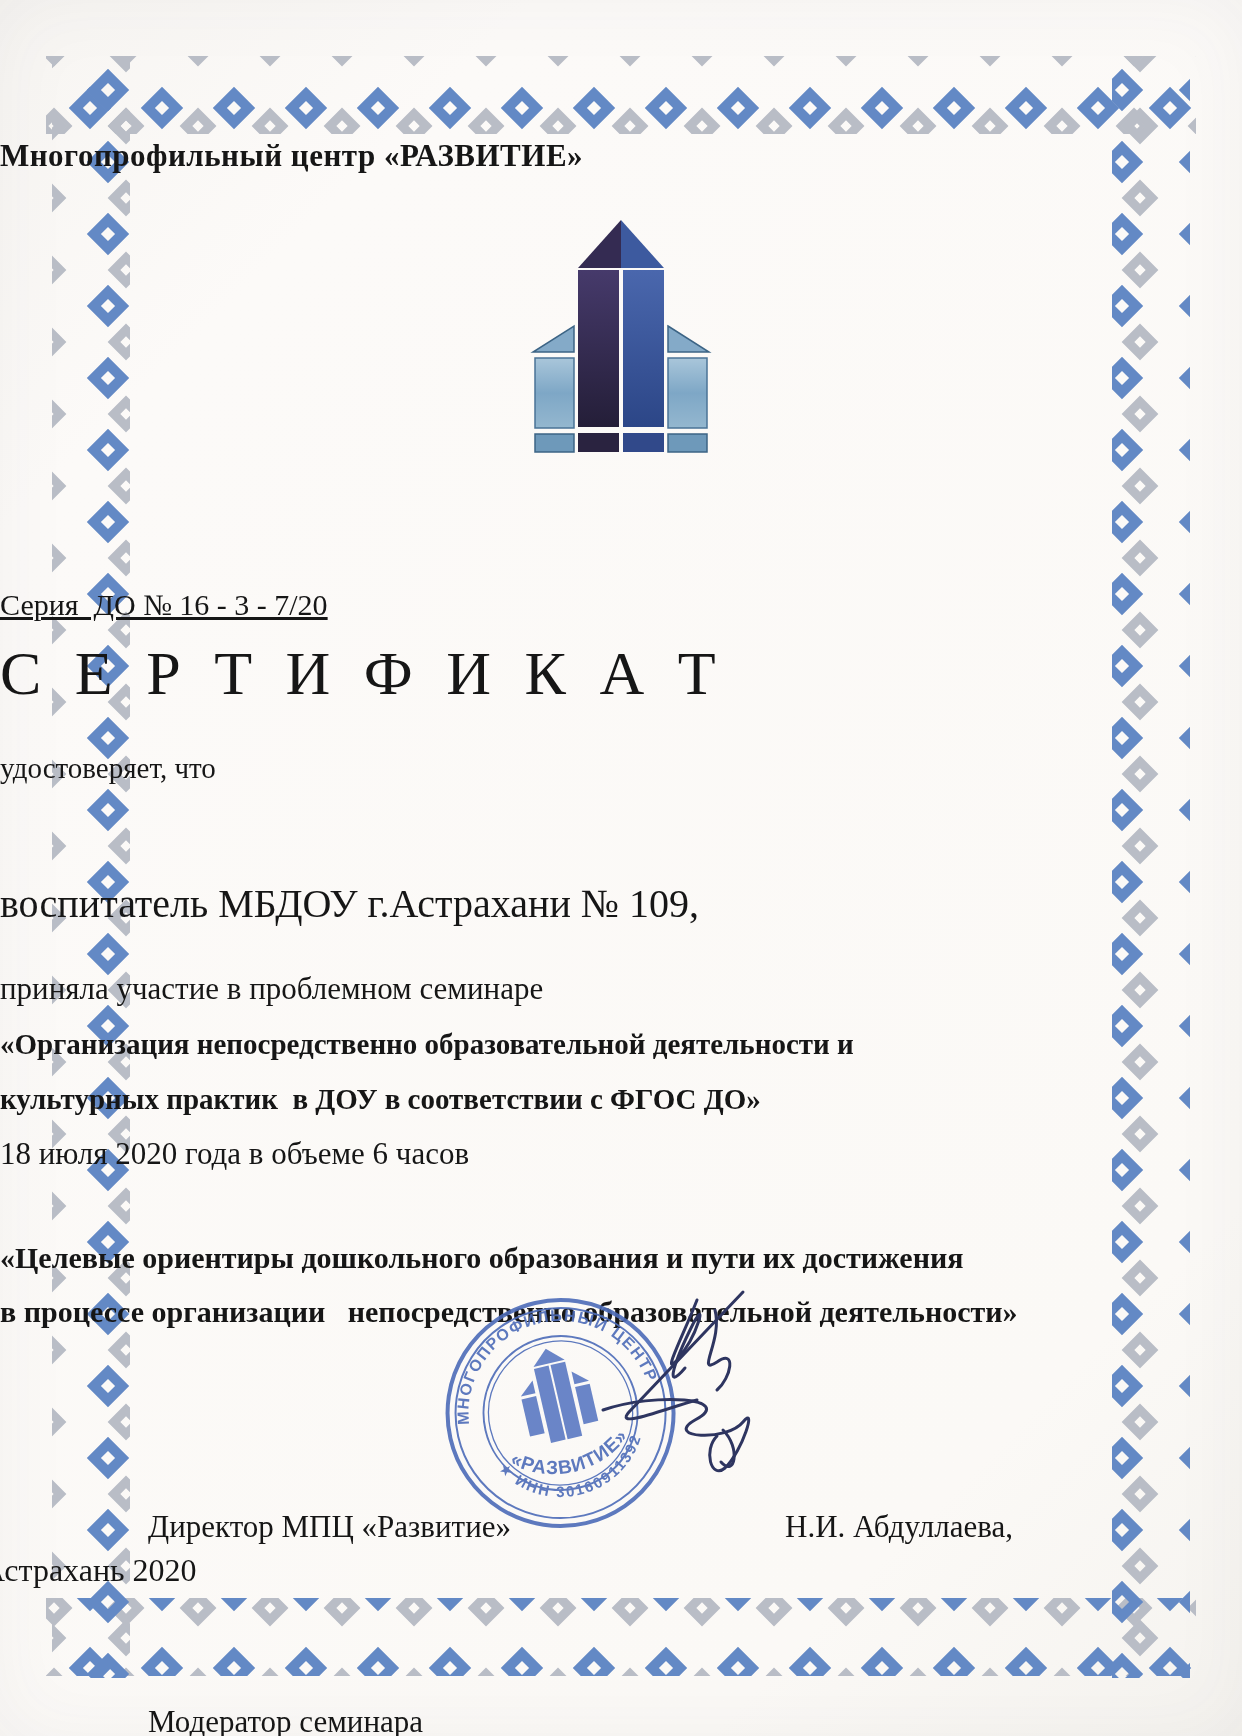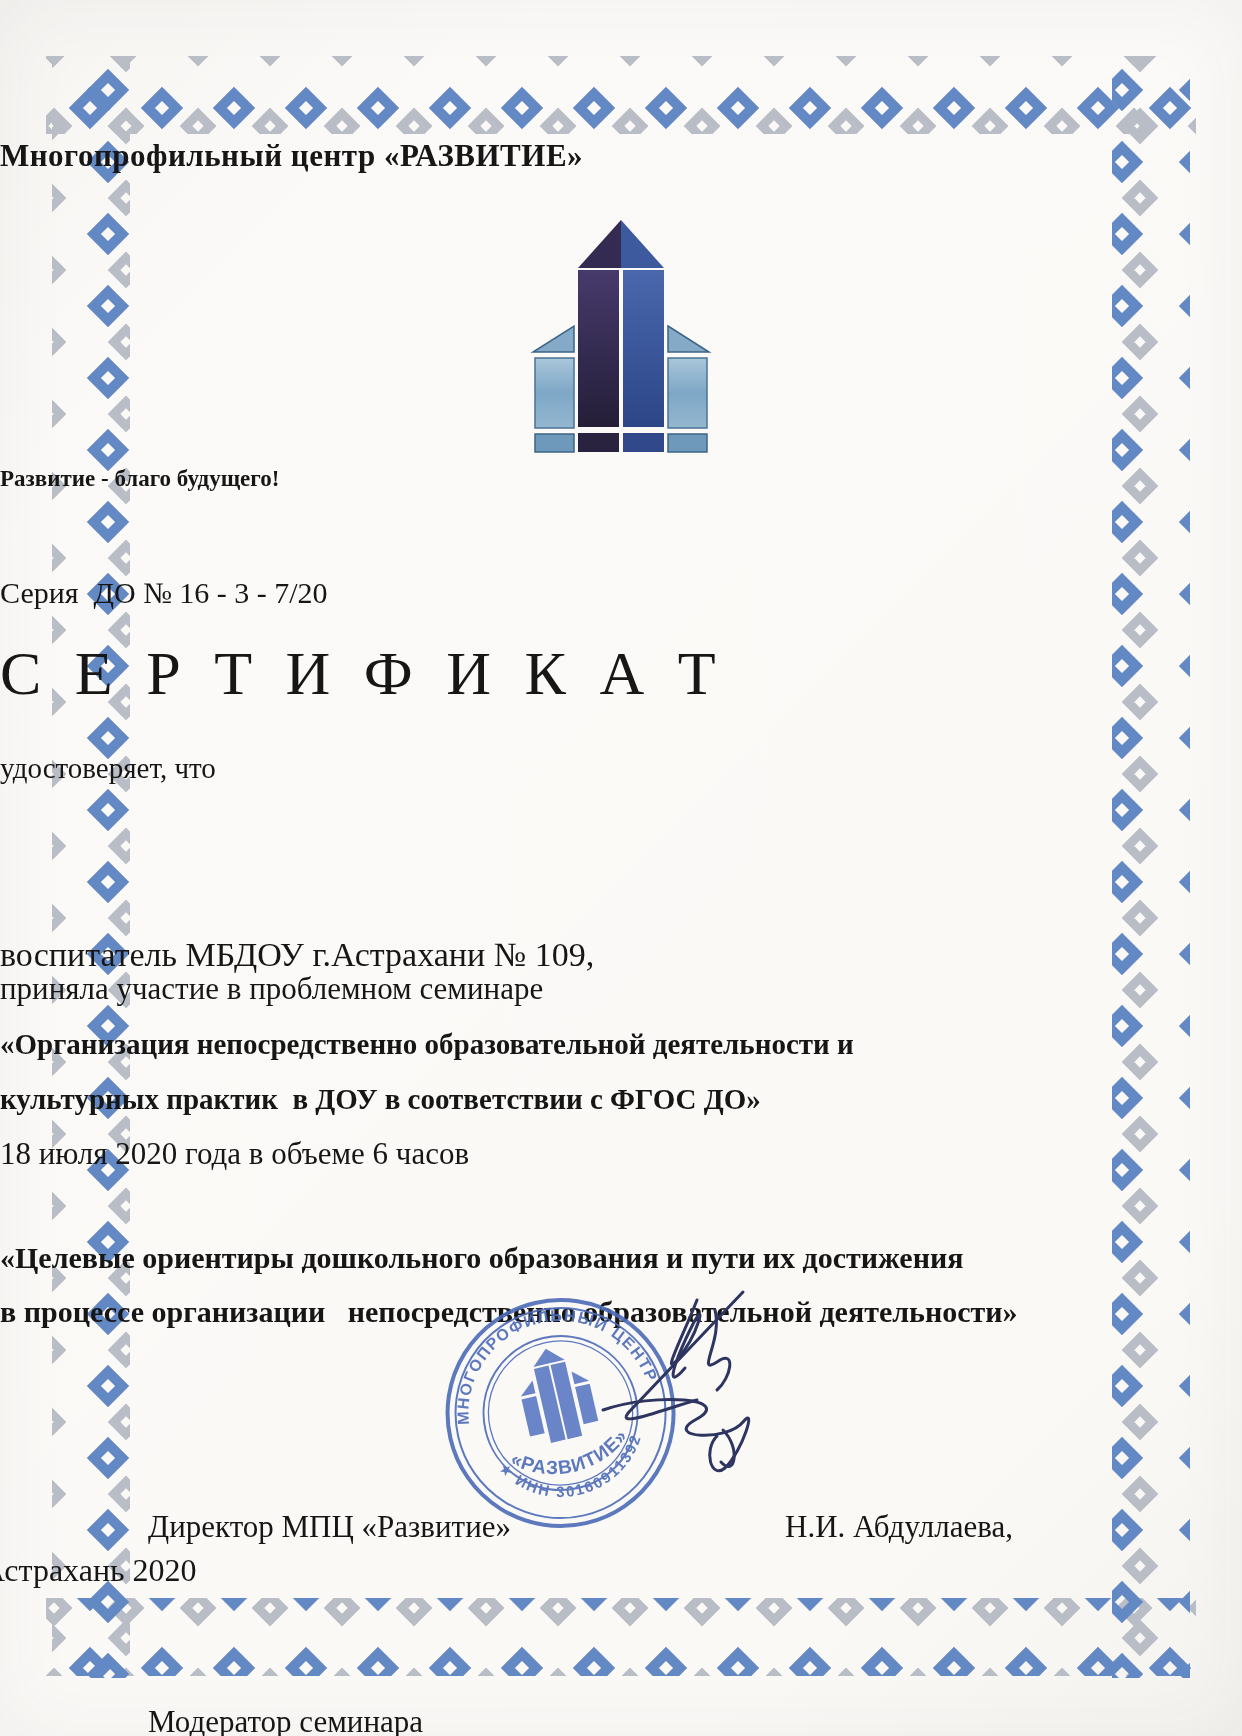--- a/index.html
+++ b/index.html
@@ -9,25 +9,25 @@
     margin:0 auto;
     background:linear-gradient(135deg,#f7f5f2 0%, #fcfaf8 18%, #fbf9f6 82%, #f5f3ef 100%);
     box-shadow: inset 0 0 80px rgba(60,60,70,0.05);
     overflow:hidden;
     font-family:"Liberation Serif","DejaVu Serif",serif;
     color:#161616;
   }
   .line { position:absolute; left:0; width:100%; text-align:left; white-space:pre; }
   .t-header    { top:138px;  font-size:31px; font-weight:700; letter-spacing:0.5px;}
   .t-tagline   { top:466px;  font-size:23px; font-weight:700; }
-  .t-series    { top:576px;  font-size:30px; }
+  .t-series    { top:588px;  font-size:30px;text-decoration:underline; }
   .t-title     { top:638px;  font-size:62px; letter-spacing:9px; }
   .t-certifies { top:752px;  font-size:29px; }
   .t-name      { top:798px;  font-size:48px; }
-  .t-position  { top:936px;  font-size:34px; }
+  .t-position  { top:880px;  font-size:40px; }
   .t-particip  { top:971px;  font-size:31px; }
   .t-sem1      { top:1028px; font-size:29px; font-weight:700; }
   .t-sem2      { top:1083px; font-size:29px; font-weight:700; }
   .t-date      { top:1136px; font-size:31px; }
   .t-intro     { top:1189px; font-size:31px; }
   .t-rep1      { top:1241px; font-size:30px; font-weight:700; }
   .t-rep2      { top:1295px; font-size:30px; font-weight:700; }
   .t-city      { top:1552px; font-size:32px; transform:translateX(-18px); }
   .sig-col { position:absolute; font-size:31px; line-height:65px; white-space:pre; }
   .sig-left  { left:148px; top:1364px; }
@@ -101,21 +101,20 @@
 
       <polygon points="90,8 47,56 90,56" fill="#342b52"></polygon>
       <polygon points="90,8 133,56 90,56" fill="#3d5a9f"></polygon>
       <rect x="47" y="58" width="41" height="157" fill="url(#gDark)"></rect>
       <rect x="92" y="58" width="41" height="157" fill="url(#gBlue)"></rect>
       <rect x="47" y="221" width="41" height="19" fill="#2a2340"></rect>
       <rect x="92" y="221" width="41" height="19" fill="#31498a"></rect>
     </svg>
   </div>
 
-  <div class="line t-tagline">Развитие - благо будущего!</div>
 
   <div class="line t-series">Серия  ДО № 16 - 3 - 7/20</div>
   <div class="line t-certifies">удостоверяет, что</div>
   <div class="line t-title">С Е Р Т И Ф И К А Т</div>
   <div class="line t-position">воспитатель МБДОУ г.Астрахани № 109,</div>
   <div class="line t-particip">приняла участие в проблемном семинаре</div>
   <div class="line t-sem2">культурных практик  в ДОУ в соответствии с ФГОС ДО»</div>
   <div class="line t-sem1">«Организация непосредственно образовательной деятельности и</div>
   <div class="line t-date">18 июля 2020 года в объеме 6 часов</div>
   <div class="line t-rep1">«Целевые ориентиры дошкольного образования и пути их достижения</div>

